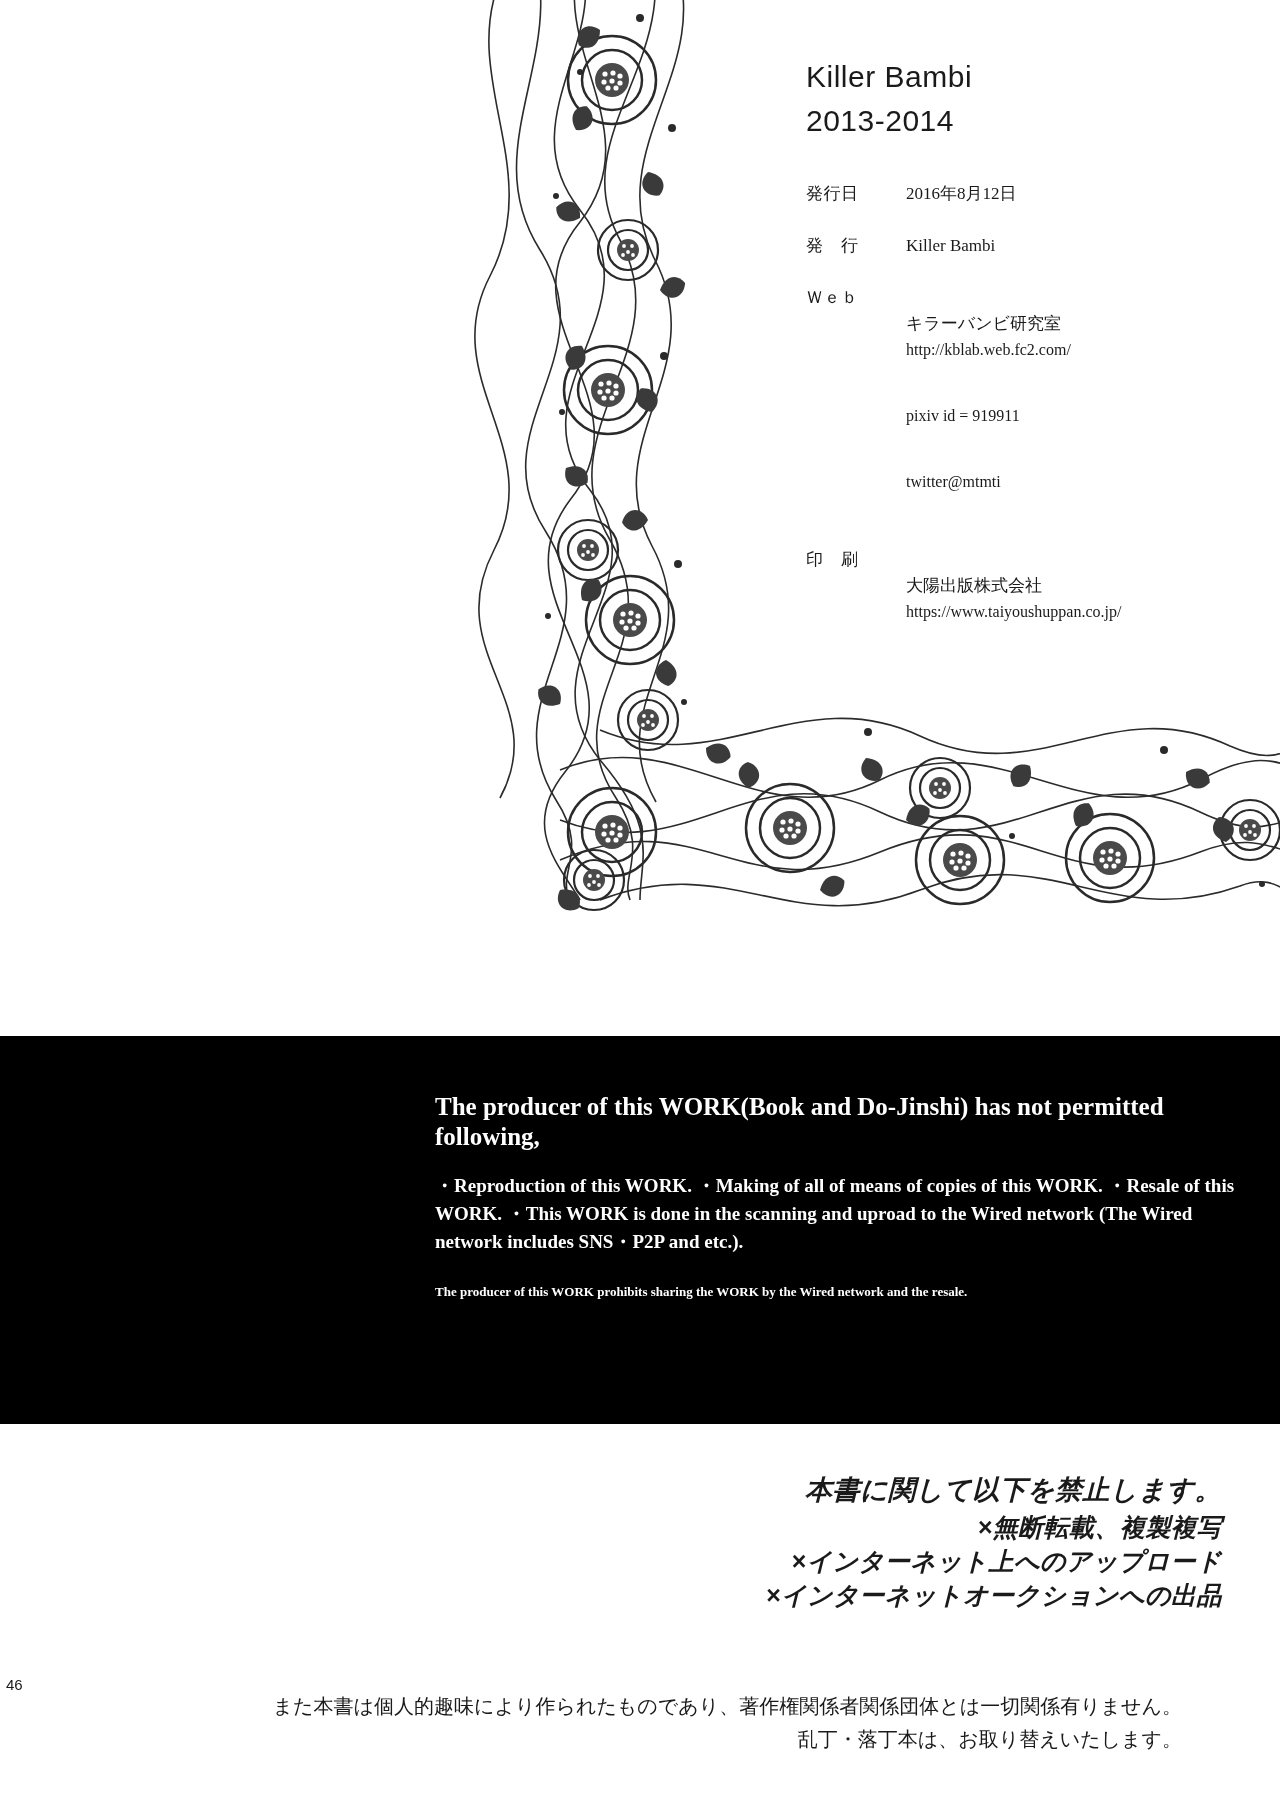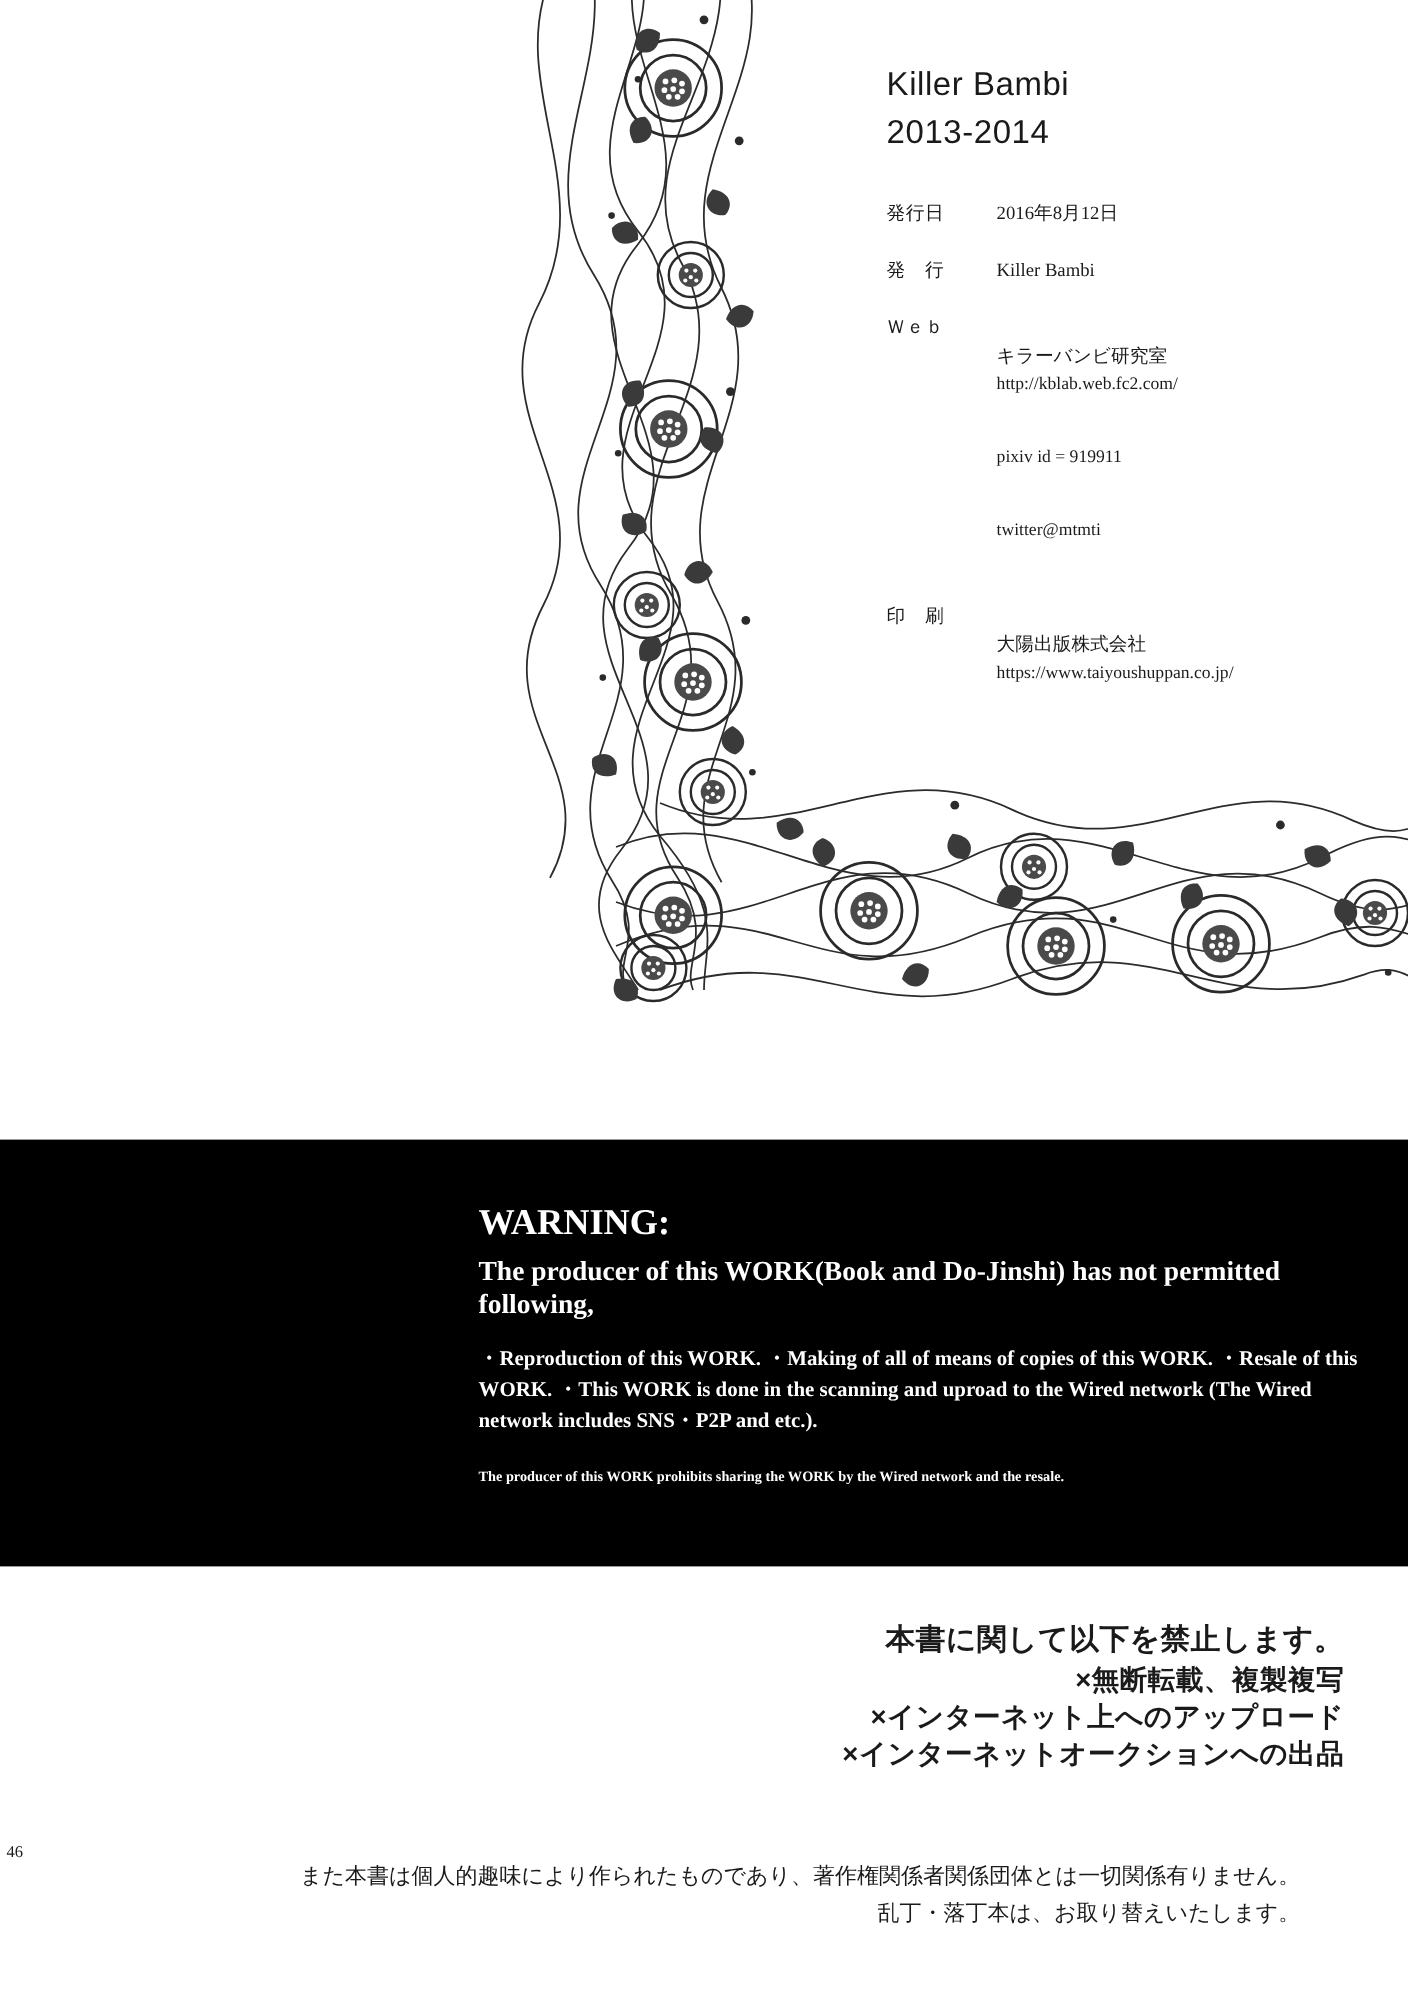--- a/index.html
+++ b/index.html
@@ -115,20 +115,21 @@
 
   
   #jp-block {
     position: absolute;
     left: 0;
     top: 1470px;
     width: 1280px;
     text-align: right;
     padding-right: 58px;
     box-sizing: border-box;
+    font-style: italic;
   }
   .jp-head {
     font-family: "Liberation Sans", sans-serif;
     font-weight: bold;
     font-size: 27px;
     line-height: 40px;
     letter-spacing: 0.5px;
   }
   .jp-item {
     font-family: "Liberation Sans", sans-serif;
@@ -150,21 +151,21 @@
   .jp-foot-line {
     font-family: "Liberation Sans", sans-serif;
     font-size: 20px;
     line-height: 33px;
   }
 
   #page-number {
     position: absolute;
     left: 6px;
     top: 1676px;
-    font-family: Liberation Serif, serif;
+    font-family: Liberation Sans, sans-serif;
     font-size: 15px;
     color: #1a1a1a;
   }
 </style>
 </head>
 <body>
 
 <svg id="ornament" viewBox="0 0 1280 1000" preserveAspectRatio="none">
   <defs>
     <g id="flower">
@@ -307,21 +308,20 @@
     <div class="info-label">印　刷</div>
     <div class="info-value">
       <span>大陽出版株式会社</span>
       <span class="sub">https://www.taiyoushuppan.co.jp/</span>
     </div>
   </div>
 </div>
 
 <div id="warning-band">
   <div id="warning-inner">
-    <div class="warn-title">WARNING:</div>
     <div class="warn-lead">The producer of this WORK(Book and Do-Jinshi) has not permitted following,</div>
     <div class="warn-list">・Reproduction of this WORK.
 ・Making of all of means of copies of this WORK.
 ・Resale of this WORK.
 ・This WORK is done in the scanning and uproad to the Wired network
 (The Wired network includes SNS・P2P and etc.).</div>
     <div class="warn-foot">The producer of this WORK prohibits sharing the WORK by the Wired network and the resale.</div>
   </div>
 </div>
 

